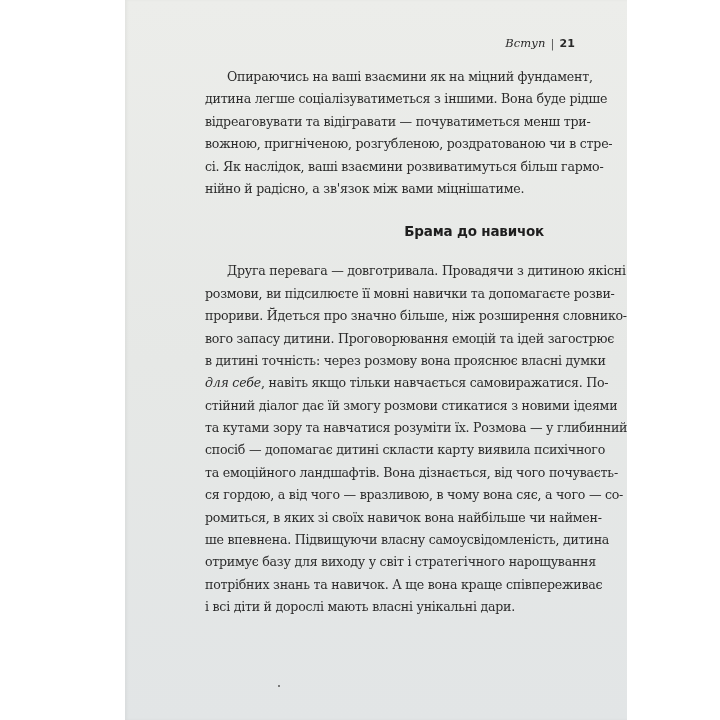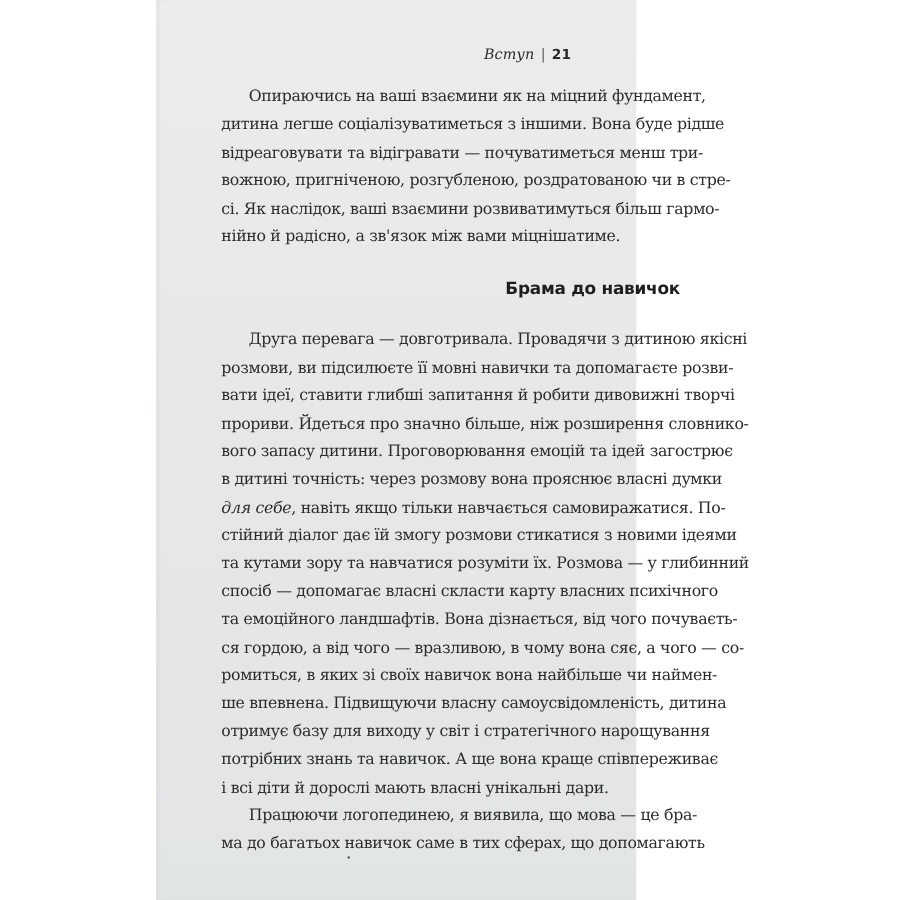--- a/index.html
+++ b/index.html
@@ -7,21 +7,21 @@
       padding: 0;
       width: 720px;
       height: 720px;
       background: #ffffff;
       overflow: hidden;
     }
     .page {
       position: absolute;
       left: 125px;
       top: 0;
-      width: 384px;
+      width: 502px;
       height: 720px;
       background: linear-gradient(180deg, #ecedea 0%, #e6e8e6 50%, #e2e5e6 100%);
       box-shadow: inset 2px 0 3px rgba(0,0,0,0.04);
     }
     .running-head {
       position: absolute;
       top: 36px;
       right: 52px;
       font-family: "DejaVu Serif", serif;
       font-size: 11.5px;
@@ -50,20 +50,21 @@
       line-height: 22.4px;
       color: #2b2b2b;
     }
     .line {
       display: block;
       white-space: nowrap;
       text-align: justify;
       text-align-last: justify;
       height: 22.4px;
       letter-spacing: -0.25px;
+      margin-left: 28px;
     }
     .line.last {
       text-align-last: left;
     }
     .line.indent {
       padding-left: 22px;
     }
     .heading {
       font-family: "DejaVu Sans", sans-serif;
       font-weight: bold;
@@ -104,38 +105,33 @@
       <span class="line">вожною, пригніченою, розгубленою, роздратованою чи в стре-</span>
       <span class="line">сі. Як наслідок, ваші взаємини розвиватимуться більш гармо-</span>
       <span class="line last">нійно й радісно, а зв'язок між вами міцнішатиме.</span>
     </div>
 
     <div class="heading">Брама до навичок</div>
 
     <div>
       <span class="line indent">Друга перевага — довготривала. Провадячи з дитиною якісні</span>
       <span class="line">розмови, ви підсилюєте її мовні навички та допомагаєте розви-</span>
-      <span class="line">вати ідеї, ставити глибші запитання й робити дивовижні творчі</span>
       <span class="line">прориви. Йдеться про значно більше, ніж розширення словнико-</span>
       <span class="line">вого запасу дитини. Проговорювання емоцій та ідей загострює</span>
       <span class="line">в дитині точність: через розмову вона прояснює власні думки</span>
       <span class="line"><em>для себе</em><span>, навіть якщо тільки навчається самовиражатися. По-</span></span>
       <span class="line">стійний діалог дає їй змогу розмови стикатися з новими ідеями</span>
       <span class="line">та кутами зору та навчатися розуміти їх. Розмова — у глибинний</span>
-      <span class="line">спосіб — допомагає власні скласти карту власних психічного</span>
+      <span class="line">спосіб — допомагає дитині скласти карту виявила психічного</span>
       <span class="line">та емоційного ландшафтів. Вона дізнається, від чого почуваєть-</span>
       <span class="line">ся гордою, а від чого — вразливою, в чому вона сяє, а чого — со-</span>
       <span class="line">ромиться, в яких зі своїх навичок вона найбільше чи наймен-</span>
       <span class="line">ше впевнена. Підвищуючи власну самоусвідомленість, дитина</span>
       <span class="line">отримує базу для виходу у світ і стратегічного нарощування</span>
       <span class="line">потрібних знань та навичок. А ще вона краще співпереживає</span>
       <span class="line last">і всі діти й дорослі мають власні унікальні дари.</span>
     </div>
 
-    <div>
-      <span class="line indent">Працюючи логопединею, я виявила, що мова — це бра-</span>
-      <span class="line">ма до багатьох навичок саме в тих сферах, що допомагають</span>
-    </div>
 
   </div>
 
   <div class="dot"></div>
 </div>
 
 </body></html>

